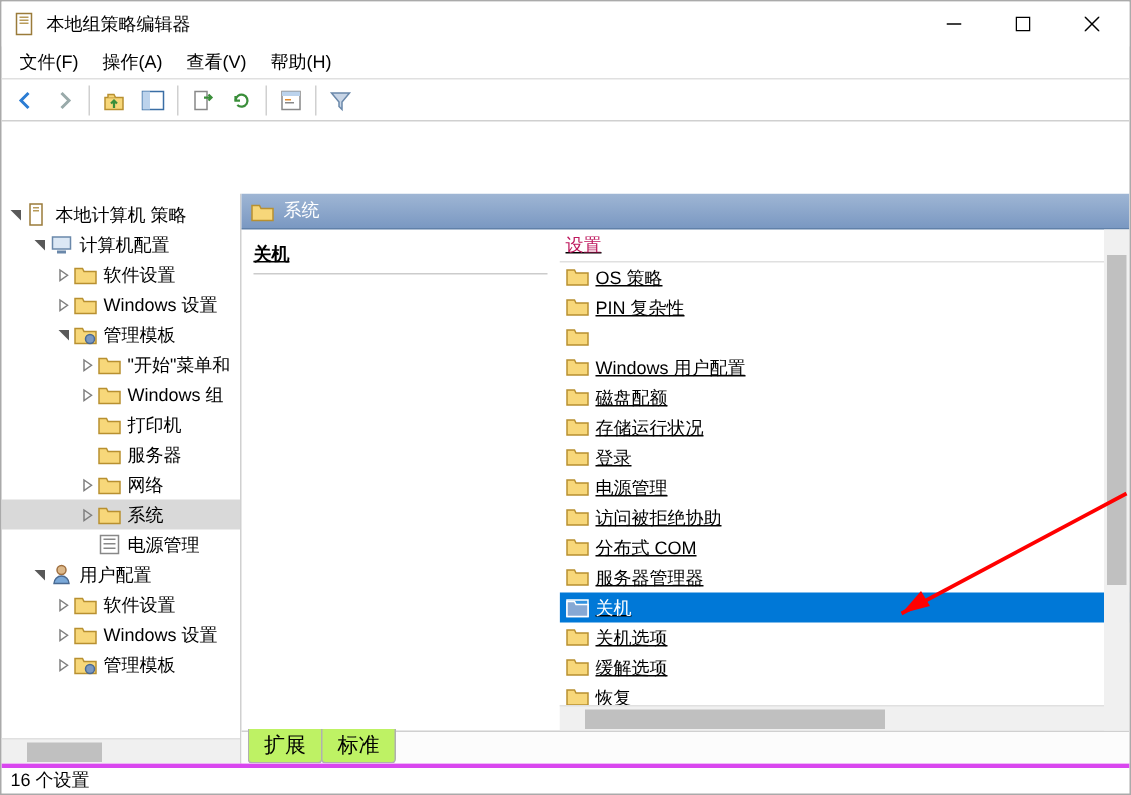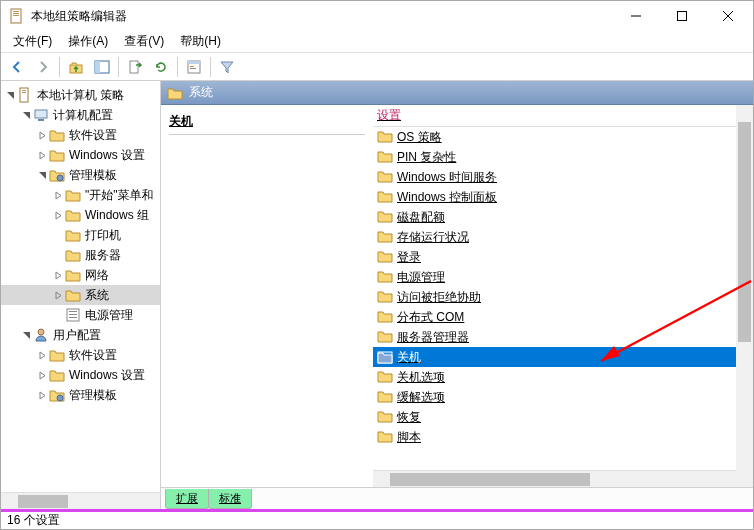--- a/index.html
+++ b/index.html
@@ -8,21 +8,21 @@
 .titlebar .app-icon { width: 16px; height: 16px; margin-right: 6px; }
 .titlebar .title-text { flex: 1; }
 .titlebar .win-controls { display: flex; }
 .titlebar .win-btn { width: 46px; height: 30px; display: flex; align-items: center; justify-content: center; }
 .win-btn svg { width: 10px; height: 10px; }
 .menubar { height: 22px; display: flex; align-items: center; padding: 0 4px; border-bottom: 1px solid #e0e0e0; }
 .menu-item { padding: 2px 8px; cursor: default; }
 .toolbar { height: 28px; display: flex; align-items: center; padding: 0 4px; border-bottom: 1px solid #d0d0d0; gap: 2px; }
 .tb-btn { width: 24px; height: 24px; display: flex; align-items: center; justify-content: center; }
 .tb-sep { width: 1px; height: 20px; background: #d0d0d0; margin: 0 2px; }
-.main { flex: 1; display: flex; overflow: hidden; }
+.main { flex: 1; display: flex; overflow: hidden; margin-top: 48px; }
 .tree-pane { width: 160px; border-right: 1px solid #d0d0d0; overflow: hidden; display: flex; flex-direction: column; padding-top: 4px; }
 .tree { flex: 1; overflow: auto; white-space: nowrap; }
 .tree-node { display: flex; align-items: center; height: 20px; padding-right: 4px; cursor: default; }
 .tree-node.selected { background: #d9d9d9; }
 .tw { width: 14px; display: inline-flex; justify-content: center; color: #666; }
 .tree-icon { width: 16px; height: 16px; margin-right: 4px; flex-shrink: 0; }
 .tree-label { white-space: nowrap; }
 .tree-scroll { height: 17px; background: #f0f0f0; border-top: 1px solid #e0e0e0; position: relative; }
 .tree-thumb { position: absolute; left: 17px; top: 2px; height: 13px; width: 50px; background: #c0c0c0; }
 .right-pane { flex: 1; display: flex; flex-direction: column; position: relative; }
@@ -35,21 +35,21 @@
 .rp-list-head { display: flex; border-bottom: 1px solid #e0e0e0; height: 22px; align-items: center; padding-left: 4px; color: #be185d; }
 .rp-items { flex: 1; overflow: hidden; }
 .li-row { height: 20px; display: flex; align-items: center; padding-left: 4px; cursor: default; }
 .li-row.selected { background: #0078d7; color: #fff; }
 .li-row .folder-icon { margin-right: 4px; flex-shrink:0; }
 .rp-scroll-v { position: absolute; right: 0; top: 24px; bottom: 22px; width: 17px; background: #f0f0f0; }
 .rp-scroll-v .thumb { position: absolute; top: 17px; left: 2px; width: 13px; height: 220px; background: #c0c0c0; }
 .rp-scroll-h { height: 17px; background: #f0f0f0; border-top: 1px solid #e0e0e0; position: relative; }
 .rp-scroll-h .thumb { position: absolute; left: 17px; top: 2px; height: 13px; width: 200px; background: #c0c0c0; }
 .tabs { height: 22px; display: flex; align-items: flex-end; border-top: 1px solid #d0d0d0; padding-left: 4px; gap:0; background:#fcfcfc; }
-.tab { border: 1px solid #b0b0b0; border-top: none; padding: 2px 10px; background: #86efac; font-size: 11px; border-radius: 0 0 3px 3px; margin-right:-1px;text-decoration:underline; }
+.tab { border: 1px solid #b0b0b0; border-top: none; padding: 2px 10px; background: #bef264; font-size: 14px; border-radius: 0 0 3px 3px; margin-right:-1px; }
 .tab + .tab { }
 .statusbar { height: 20px; border-top: 3px solid #d946ef; padding: 0 6px; display: flex; align-items: center; }
 .folder-icon { width: 16px; height: 16px; display: inline-block; }
 .arrow { position: absolute; pointer-events: none; }
 </style>
 </head>
 <body>
 
 <div class="titlebar">
   <svg class="app-icon" viewBox="0 0 16 16">
@@ -347,27 +347,26 @@
             <div class="li-row">
               <span><svg class="folder-icon" viewBox="0 0 16 16">
                   <path d="M1 4 L6 4 L7 6 L15 6 L15 14 L1 14 Z" fill="#f7d77a" stroke="#b89030"></path>
                 </svg></span>
               <span>PIN 复杂性</span>
             </div>
             <div class="li-row">
               <span><svg class="folder-icon" viewBox="0 0 16 16">
                   <path d="M1 4 L6 4 L7 6 L15 6 L15 14 L1 14 Z" fill="#f7d77a" stroke="#b89030"></path>
                 </svg></span>
-              <span>Windows 时间服务</span>
-            </div>
-            <div class="li-row">
-              <span><svg class="folder-icon" viewBox="0 0 16 16">
-                  <path d="M1 4 L6 4 L7 6 L15 6 L15 14 L1 14 Z" fill="#f7d77a" stroke="#b89030"></path>
-                </svg></span>
-              <span>Windows 控制面板</span>
+            </div>
+            <div class="li-row">
+              <span><svg class="folder-icon" viewBox="0 0 16 16">
+                  <path d="M1 4 L6 4 L7 6 L15 6 L15 14 L1 14 Z" fill="#f7d77a" stroke="#b89030"></path>
+                </svg></span>
+              <span>Windows 用户配置</span>
             </div>
             <div class="li-row">
               <span><svg class="folder-icon" viewBox="0 0 16 16">
                   <path d="M1 4 L6 4 L7 6 L15 6 L15 14 L1 14 Z" fill="#f7d77a" stroke="#b89030"></path>
                 </svg></span>
               <span>磁盘配额</span>
             </div>
             <div class="li-row">
               <span><svg class="folder-icon" viewBox="0 0 16 16">
                   <path d="M1 4 L6 4 L7 6 L15 6 L15 14 L1 14 Z" fill="#f7d77a" stroke="#b89030"></path>

